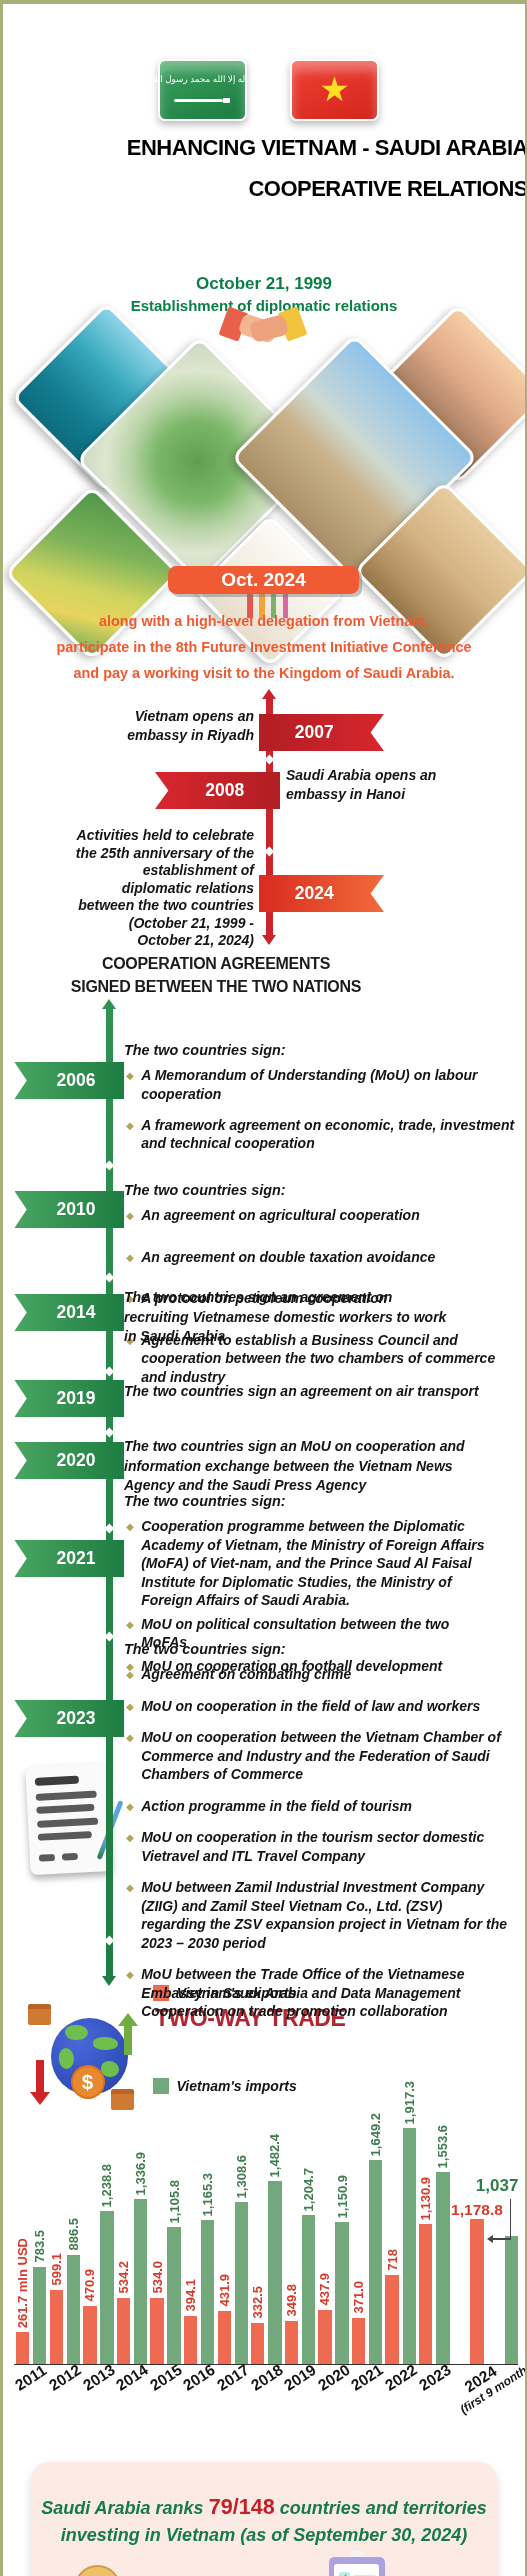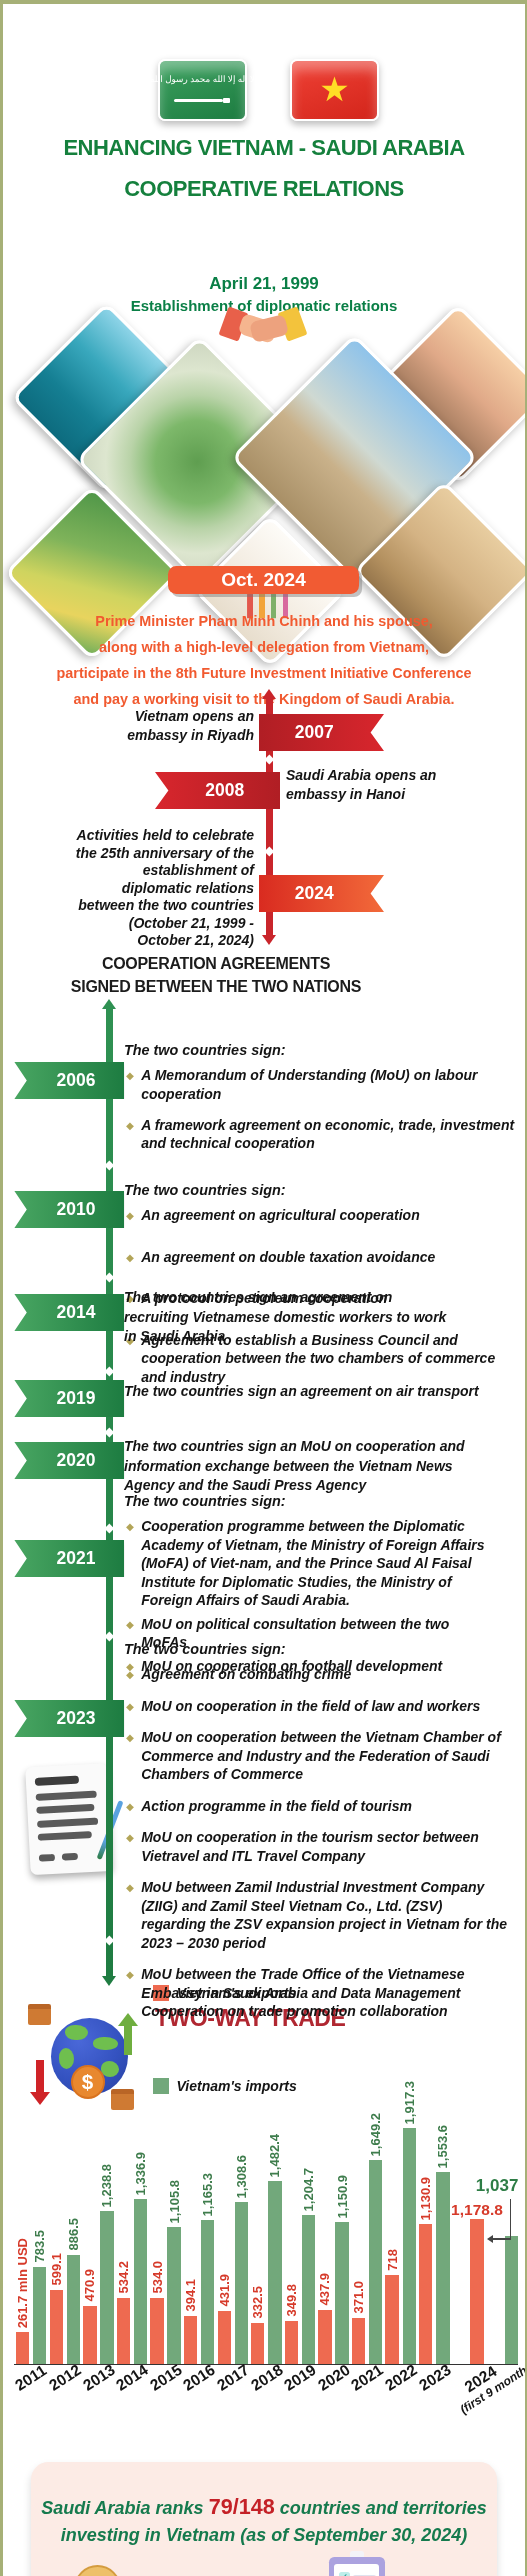--- a/index.html
+++ b/index.html
@@ -13,21 +13,21 @@
   
   .flag{position:absolute;width:89px;height:62px;border:2.6px solid #fff;border-radius:7.2px;
         box-shadow:0 3.1px 7.2px rgba(0,0,0,.25), inset 0 9.3px 11.3px rgba(255,255,255,.35);}
   #flag-saudi{left:158px;top:59px;background:linear-gradient(160deg,#3ba05e,#1d7c41);}
   .saudi-script{position:absolute;left:50%;top:13.4px;transform:translateX(-50%);color:#fff;font-size:8.8px;white-space:nowrap;}
   .saudi-sword{position:absolute;left:14.4px;top:38px;width:49px;height:3.1px;background:#fff;border-radius:1.5px;}
   .saudi-sword::after{content:"";position:absolute;right:-6.2px;top:-1px;width:6.2px;height:5.2px;background:#fff;border-radius:1px;}
   #flag-vietnam{left:290px;top:59px;background:linear-gradient(160deg,#ef4135,#d3251b);}
   .vn-star{position:absolute;left:50%;top:50%;transform:translate(-50%,-54%);color:#ffd loopy;}
   #flag-vietnam .vn-star{color:#ffde26;font-size:34px;line-height:1;}
-  #main-title{position:absolute;left:0;top:127px;width:528px;text-align:center;color:#15803d;
+  #main-title{position:absolute;left:0;top:127px;width:528px;text-align:right;color:#000000;
               font-size:22px;font-weight:800;letter-spacing:-0.5px;line-height:41px;}
   #estab-date{position:absolute;left:0;top:274px;width:528px;text-align:center;color:#0a7f46;font-size:17px;font-weight:800;}
   #estab-caption{position:absolute;left:0;top:297px;width:528px;text-align:center;color:#0a7f46;font-size:15px;font-weight:800;}
 
   
   .diamond{position:absolute;border:3.1px solid #fff;border-radius:11.3px;transform:rotate(45deg);
            box-shadow:0 4.1px 9.3px rgba(0,0,0,.28);}
   #ph-halong{left:39px;top:330px;width:135px;height:135px;
      background:linear-gradient(180deg,#8ed4e8 0%,#39a8bd 35%,#157f93 70%,#0d6b7e 100%);}
   #ph-medina{left:394px;top:330px;width:128px;height:128px;
@@ -175,40 +175,39 @@
     <div class="saudi-script">لا إله إلا الله محمد رسول الله</div>
     <div class="saudi-sword"></div>
   </div>
   <div id="flag-vietnam" class="flag">
     <div class="vn-star">★</div>
   </div>
   <div id="main-title">
     <div>ENHANCING  VIETNAM - SAUDI ARABIA</div>
     <div>COOPERATIVE RELATIONS</div>
   </div>
-  <div id="estab-date">April 21, 1999</div>
+  <div id="estab-date">October 21, 1999</div>
   <div id="estab-caption">Establishment of diplomatic relations</div>
 
   <div id="ph-halong" class="diamond"></div>
   <div id="ph-medina" class="diamond"></div>
   <div id="ph-hanoi" class="diamond"></div>
   <div id="ph-riyadh" class="diamond"></div>
   <div id="ph-rice" class="diamond"></div>
   <div id="ph-stats" class="diamond"></div>
   <div id="ph-desert" class="diamond"></div>
   <div id="handshake">
     <div class="sleeve l"></div>
     <div class="sleeve r"></div>
     <div class="hand h1"></div>
     <div class="hand h2"></div>
   </div>
 
   <div id="oct-badge">Oct. 2024</div>
   <div id="visit-par">
-    <div>Prime Minister Pham Minh Chinh and his spouse,</div>
     <div>along with a high-level delegation from Vietnam,</div>
     <div>participate in the 8th Future Investment Initiative Conference</div>
     <div>and pay a working visit to the Kingdom of Saudi Arabia.</div>
   </div>
 
   <div id="red-spine" class="spine"></div>
   <div class="chev" style="left:266px;top:756px;"></div>
   <div class="chev" style="left:266px;top:848px;"></div>
   <div class="banner red-r" style="top:714px;">2007</div>
   <div id="tl-2007-text" class="tl-text">Vietnam opens an embassy in Riyadh</div>
@@ -297,21 +296,21 @@
         <div class="bullet" style="margin-bottom: 13px;">
           <span class="dia">◆</span>
           <span class="btext">MoU on cooperation between the Vietnam Chamber of Commerce and Industry and the Federation of Saudi Chambers of Commerce</span>
         </div>
         <div class="bullet" style="margin-bottom: 13px;">
           <span class="dia">◆</span>
           <span class="btext">Action programme in the field of tourism</span>
         </div>
         <div class="bullet" style="margin-bottom: 13px;">
           <span class="dia">◆</span>
-          <span class="btext">MoU on cooperation in the tourism sector between Vietravel and ITL Travel Company</span>
+          <span class="btext">MoU on cooperation in the tourism sector domestic Vietravel and ITL Travel Company</span>
         </div>
         <div class="bullet" style="margin-bottom: 13px;">
           <span class="dia">◆</span>
           <span class="btext">MoU between Zamil Industrial Investment Company (ZIIG) and Zamil Steel Vietnam Co., Ltd. (ZSV) regarding the ZSV expansion project in Vietnam for the 2023 – 2030 period</span>
         </div>
         <div class="bullet" style="margin-bottom: 13px;">
           <span class="dia">◆</span>
           <span class="btext">MoU between the Trade Office of the Vietnamese Embassy in Saudi Arabia and Data Management Cooperation on trade promotion collaboration</span>
         </div>
       </div>

